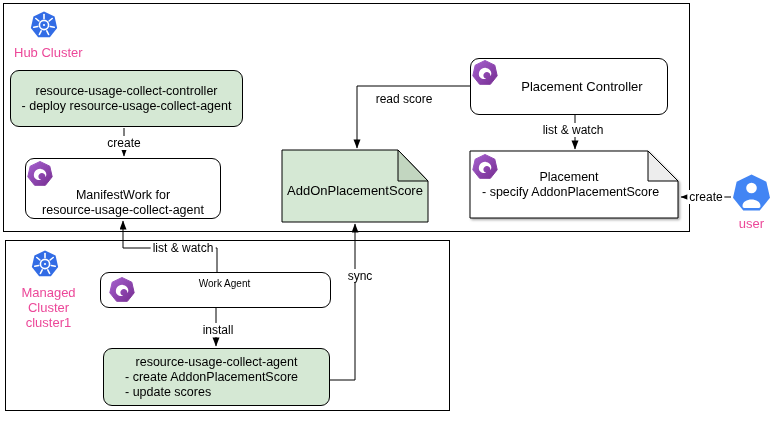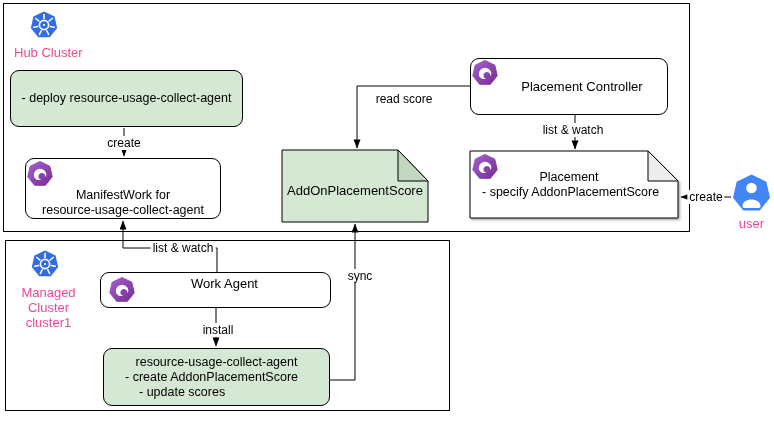--- a/index.html
+++ b/index.html
@@ -110,20 +110,21 @@
 </svg>
 
 <div class="cluster-label" style="left:14px;top:45px;">Hub Cluster</div>
 
 <div class="cluster-label center" style="left:1px;top:285px;width:95px;">
   <div>Managed Cluster</div>
   <div>cluster1</div>
 </div>
 
 <div class="txt" style="left:10px;top:70px;width:233px;height:57px;">
+  <div class="line">resource-usage-collect-controller</div>
   <div class="line">- deploy resource-usage-collect-agent</div>
 </div>
 
 <div class="txt" style="left:25px;top:172px;width:196px;height:61px;">
   <div class="line">ManifestWork for</div>
   <div class="line">resource-usage-collect-agent</div>
 </div>
 
 <div class="txt" style="left:282px;top:150px;width:146px;height:81px;font-size:13px;">
   <div class="line">AddOnPlacementScore</div>
@@ -131,28 +132,28 @@
 
 <div class="txt" style="left:470px;top:58px;width:198px;height:57px;padding-left:26px;font-size:13px;">
   <div class="line">Placement Controller</div>
 </div>
 
 <div class="txt" style="left:470px;top:153px;width:208px;height:63px;padding-left:12px;padding-right:22px;">
   <div class="line">Placement</div>
   <div class="line left">- specify AddonPlacementScore</div>
 </div>
 
-<div class="txt" style="left:100px;top:272px;width:231px;height:22px;padding-left:18px;font-size:13px;">
+<div class="txt" style="left:100px;top:272px;width:231px;height:22px;padding-left:18px;font-size:10px;">
   <div class="line">Work Agent</div>
 </div>
 
 <div class="txt" style="left:103px;top:348px;width:227px;height:58px;">
   <div class="line">resource-usage-collect-agent</div>
   <div class="line left" style="padding-left:22px;">- create AddonPlacementScore</div>
-  <div class="line left" style="padding-left:22px;margin-left:14px;">- update scores</div>
+  <div class="line left" style="padding-left:22px;">- update scores</div>
 </div>
 
 <div class="cluster-label center" style="left:731px;top:216px;width:41px;">user</div>
 
 <span class="edge-label" style="left:124px;top:143px;">create</span>
 <span class="edge-label" style="left:404px;top:99px;">read score</span>
 <span class="edge-label" style="left:573px;top:130px;">list &amp; watch</span>
 <span class="edge-label" style="left:706px;top:197px;">create</span>
 <span class="edge-label" style="left:183px;top:248px;">list &amp; watch</span>
 <span class="edge-label" style="left:218px;top:330px;">install</span>

